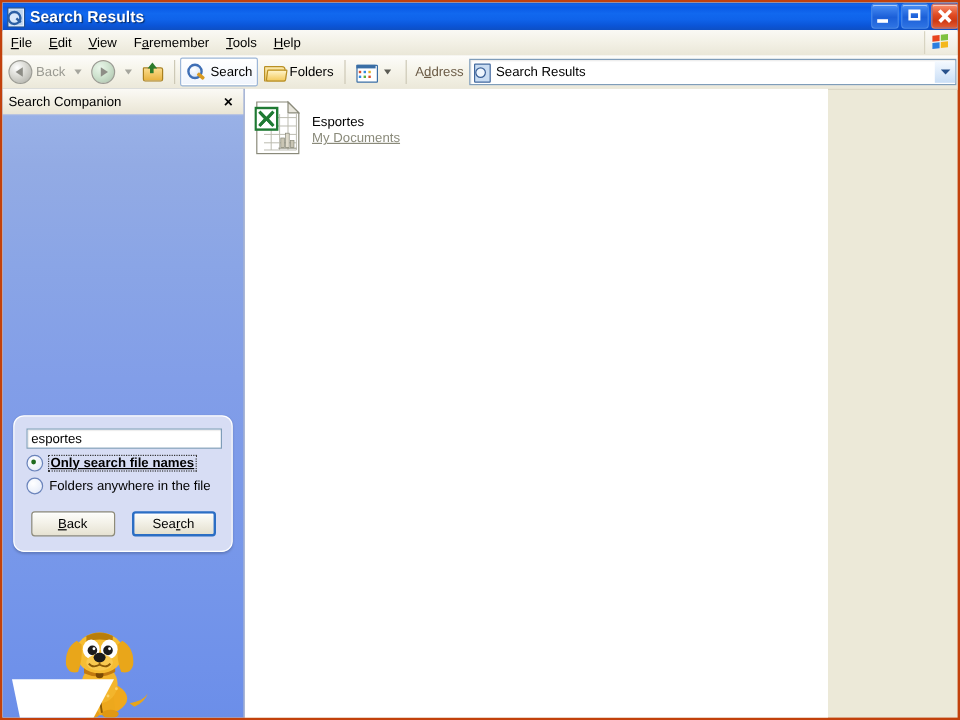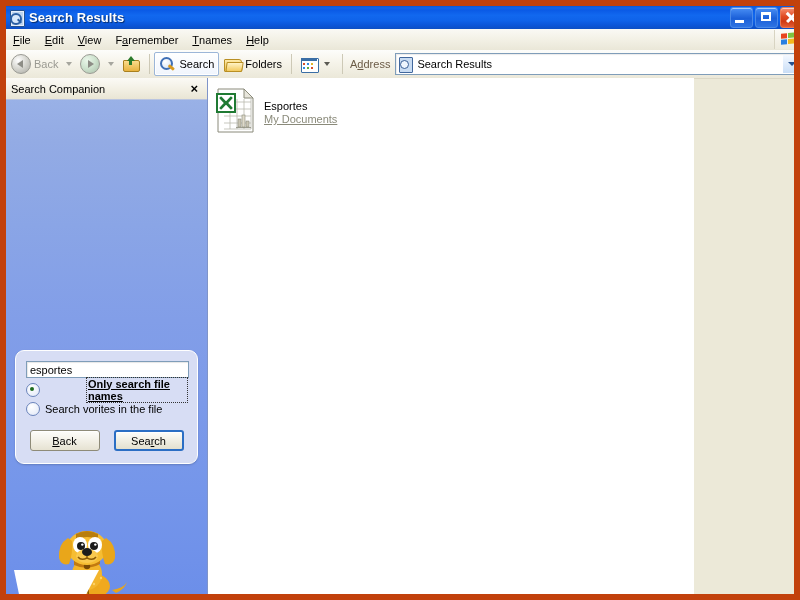--- a/index.html
+++ b/index.html
@@ -8,21 +8,21 @@
     overflow: hidden;
     font-family: "Liberation Sans", sans-serif;
     font-size: 11px;
     background: #ffffff;
   }
   #app {
     position: relative;
     width: 800px; height: 600px;
     box-sizing: border-box;
     background: #ece9d8;
-    border: 6px solid #c2410c;
+    border: 2px solid #c2410c;
     overflow: hidden;
     padding-left: 12px;
   }
 
   
   .titlebar {
     position: absolute; left: 0; top: 0;
     width: 800px; height: 23px;
     background: linear-gradient(to bottom,
       #0a56d6 0%, #1363e8 8%, #0a5ae6 18%, #1168ef 40%,
@@ -302,21 +302,21 @@
     border: 1px solid #6b84bb;
     position: relative; margin-right: 5px;
   }
   .radio.on::after {
     content: ""; position: absolute; left: 3px; top: 3px;
     width: 4px; height: 4px; border-radius: 50%; background: #1f6b1f;
   }
   .radio-label { font-size: 11px; color: #000; }
   .radio-label.sel {
     font-weight: bold; text-decoration: underline;
-    outline: 1px dotted #333; padding: 0 1px; margin-left: 42px;
+    outline: 1px dotted #333; padding: 0 1px;
   }
   .btn-row {
     display: flex; gap: 14px; margin-top: 14px; justify-content: center;
   }
   .xpbtn {
     width: 70px; height: 21px; box-sizing: border-box;
     font-family: "Liberation Sans", sans-serif; font-size: 11px; color: #000;
     background: linear-gradient(to bottom,#fdfdfa 0%,#f4f2e9 45%,#e6e2d2 100%);
     border: 1px solid #8e8b78; border-radius: 3px;
     display: flex; align-items: center; justify-content: center;
@@ -387,21 +387,21 @@
           <span class="g g2"></span>
       </div>
     </div>
   </div>
 
   <div class="menubar">
     <div class="menu-item"><u>F</u><span>ile</span></div>
     <div class="menu-item"><u>E</u><span>dit</span></div>
     <div class="menu-item"><u>V</u><span>iew</span></div>
     <div class="menu-item">F<u>a</u><span>remember</span></div>
-    <div class="menu-item"><u>T</u><span>names</span></div>
+    <div class="menu-item"><u>T</u><span>ools</span></div>
     <div class="menu-item"><u>H</u><span>elp</span></div>
     <div class="winflag-box">
       <div class="winflag">
           <i class="q1"></i>
           <i class="q2"></i>
           <i class="q3"></i>
           <i class="q4"></i>
         </div>
     </div>
   </div>
@@ -483,21 +483,21 @@
       </svg>
 
       <div class="balloon" style="z-index:2">
         <input class="sc-input" type="text" value="esportes" style="">
         <div class="radio-row">
           <span class="radio on"></span>
           <span class="radio-label sel">Only search file names</span>
         </div>
         <div class="radio-row">
           <span class="radio"></span>
-          <span class="radio-label">Search vorites in the file</span>
+          <span class="radio-label">Folders anywhere in the file</span>
         </div>
         <div class="btn-row">
           <div class="xpbtn">
             <span><u>B</u>ack</span>
           </div>
           <div class="xpbtn default">
             <span>Sea<u>r</u>ch</span>
           </div>
         </div>
       </div>

